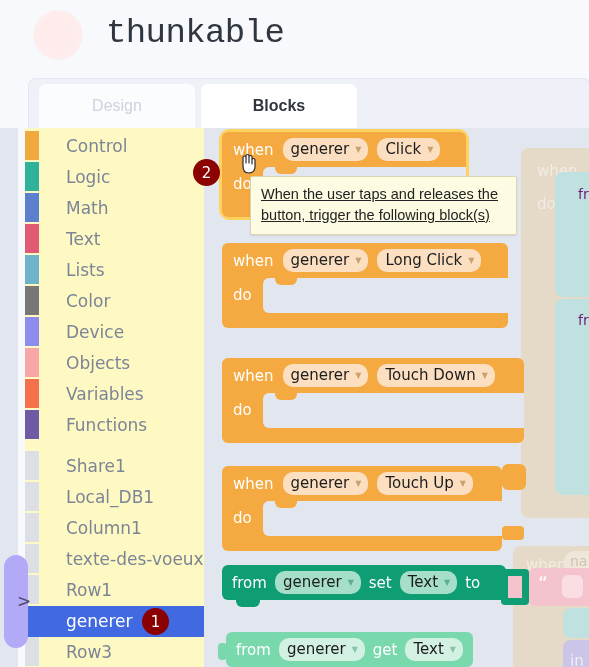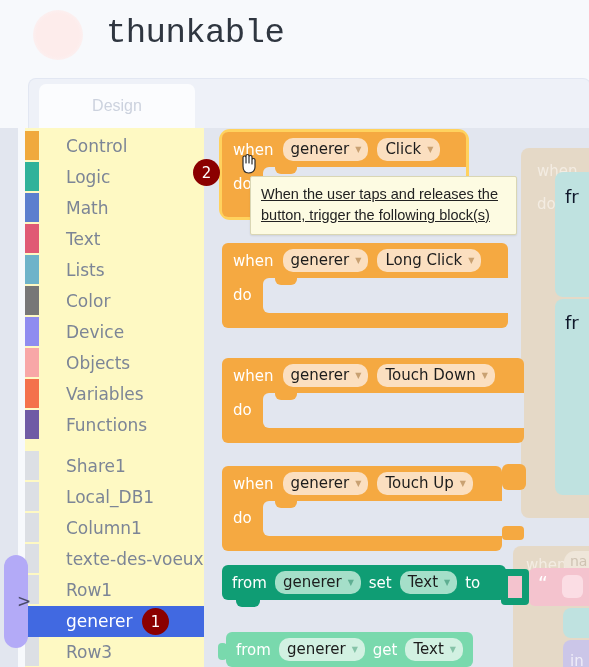--- a/index.html
+++ b/index.html
@@ -78,21 +78,21 @@
   .greenlight .field{background:#d2f1e2;}
   .greenlight .field .tri{color:#86c3a8;}
   .plug{position:absolute;left:-8px;top:11px;width:9px;height:17px;border-radius:4px;}
 
   
   .faded{position:absolute;}
   .fb-when{position:absolute;background:#e5d9c7;border-radius:8px;}
   .fb-when .w{position:absolute;color:#f3ece2;font-size:15px;font-family:"DejaVu Sans", sans-serif;}
   .fb-field{position:absolute;background:#efe6da;border-radius:10px;}
   .fb-teal{position:absolute;background:#bfe2e0;border-radius:8px;}
-  .fb-teal .w{position:absolute;color:#0f172a;font-size:18px;font-family:"DejaVu Sans", sans-serif;}
+  .fb-teal .w{position:absolute;color:#701a75;font-size:14px;font-family:"DejaVu Sans", sans-serif;margin-left:13px;}
   .fb-pink{position:absolute;background:#f4c3ce;border-radius:6px;}
   .fb-purple{position:absolute;background:#cbc6e8;border-radius:8px;}
   .fb-purple .w{position:absolute;color:#efedf8;font-size:15px;font-family:"DejaVu Sans", sans-serif;}
   .fb-orange{position:absolute;background:#f5a941;border-radius:4px;}
 
   
   .tooltip{position:absolute;background:#fdfbe2;border:1px solid #d9d6b4;border-radius:2px;
      padding:7px 9px 8px 10px;font-size:14.5px;color:#222;line-height:1.45;
      font-family:"Liberation Sans", sans-serif;box-shadow:0 1px 2px rgba(0,0,0,.09);}
 
@@ -120,20 +120,21 @@
         <path d="M11 16 q-2.5 -1 -4 1" stroke="#3b4ea8" stroke-width="2" fill="none"></path>
         <ellipse cx="27" cy="27" rx="2.6" ry="3.2" fill="#ffffff"></ellipse>
         <path d="M25 33 l3 -1 l3 9 l-3 1 z" fill="#ffffff"></path>
       </svg>
     </div>
     <div class="brand">thunkable</div>
   </div>
 
   <div class="tabbar">
     <div class="tab design">Design</div>
+    <div class="tab blocks">Blocks</div>
   </div>
 
   <div class="workspace">
 
     <div class="faded">
       <div class="fb-when" style="left:521px;top:20px;width:90px;height:370px;">
         <div class="w" style="left:16px;top:14px;">when</div>
         <div class="w" style="left:16px;top:47px;">do</div>
       </div>
 

